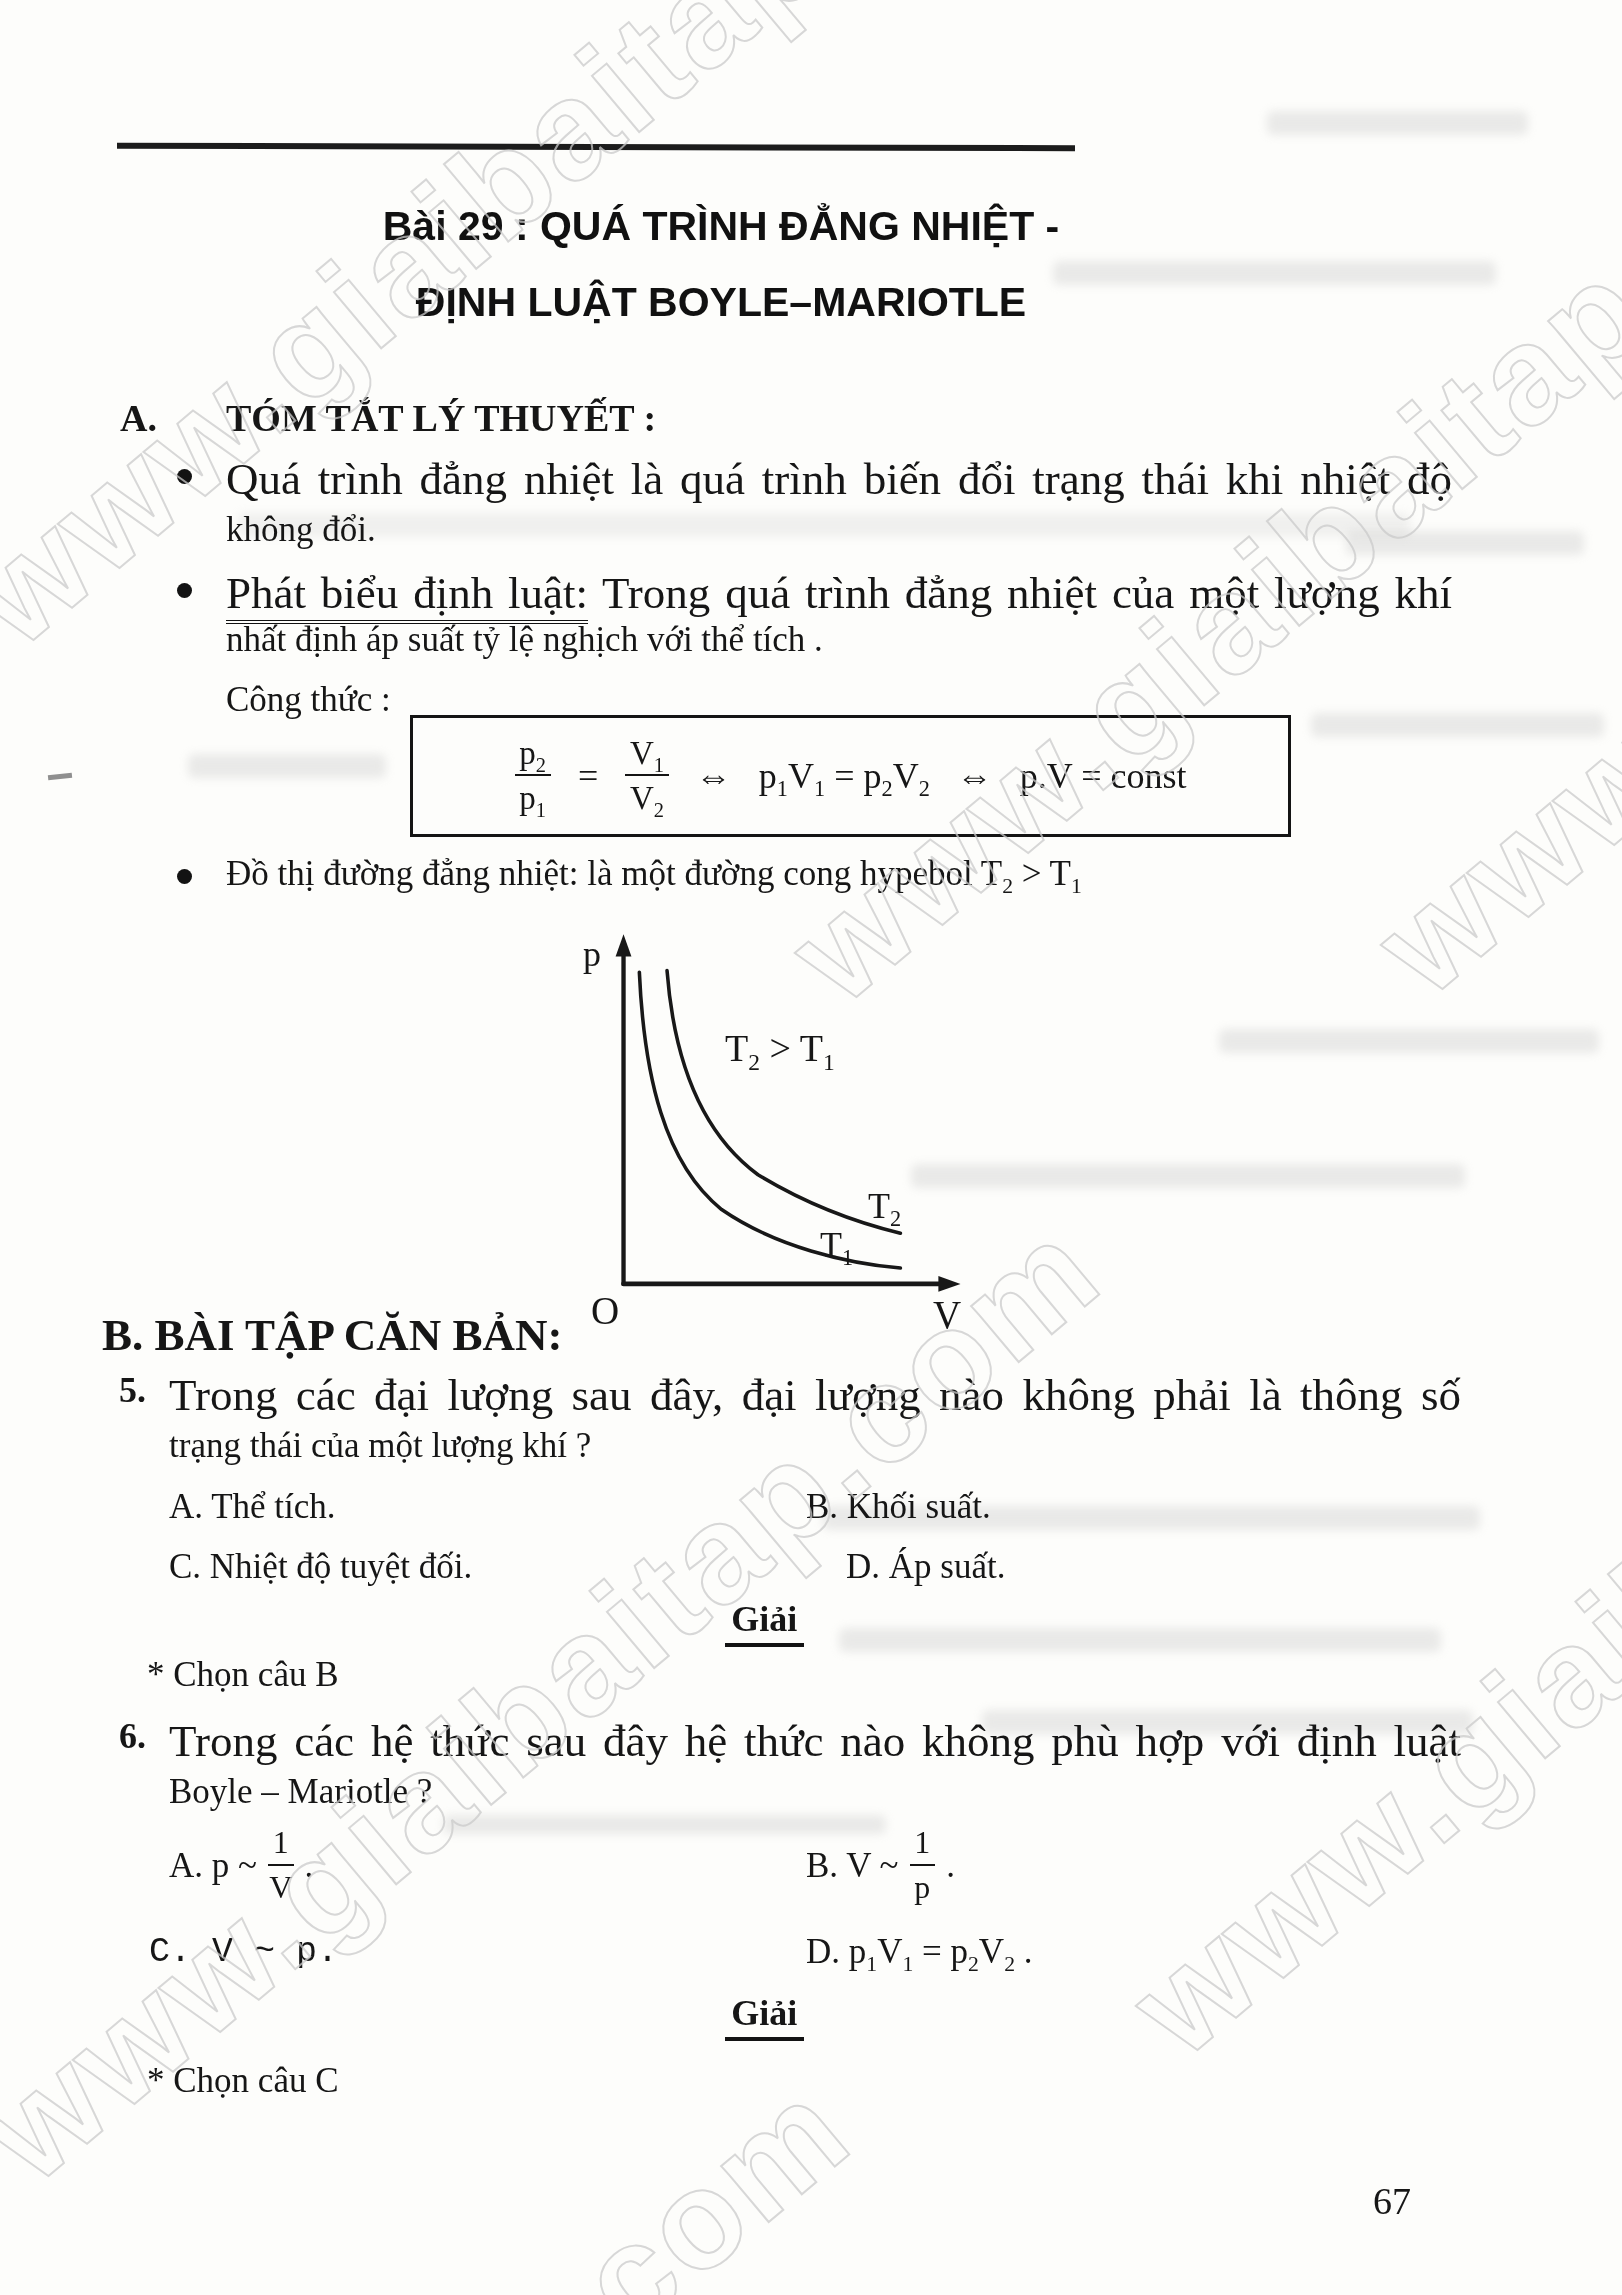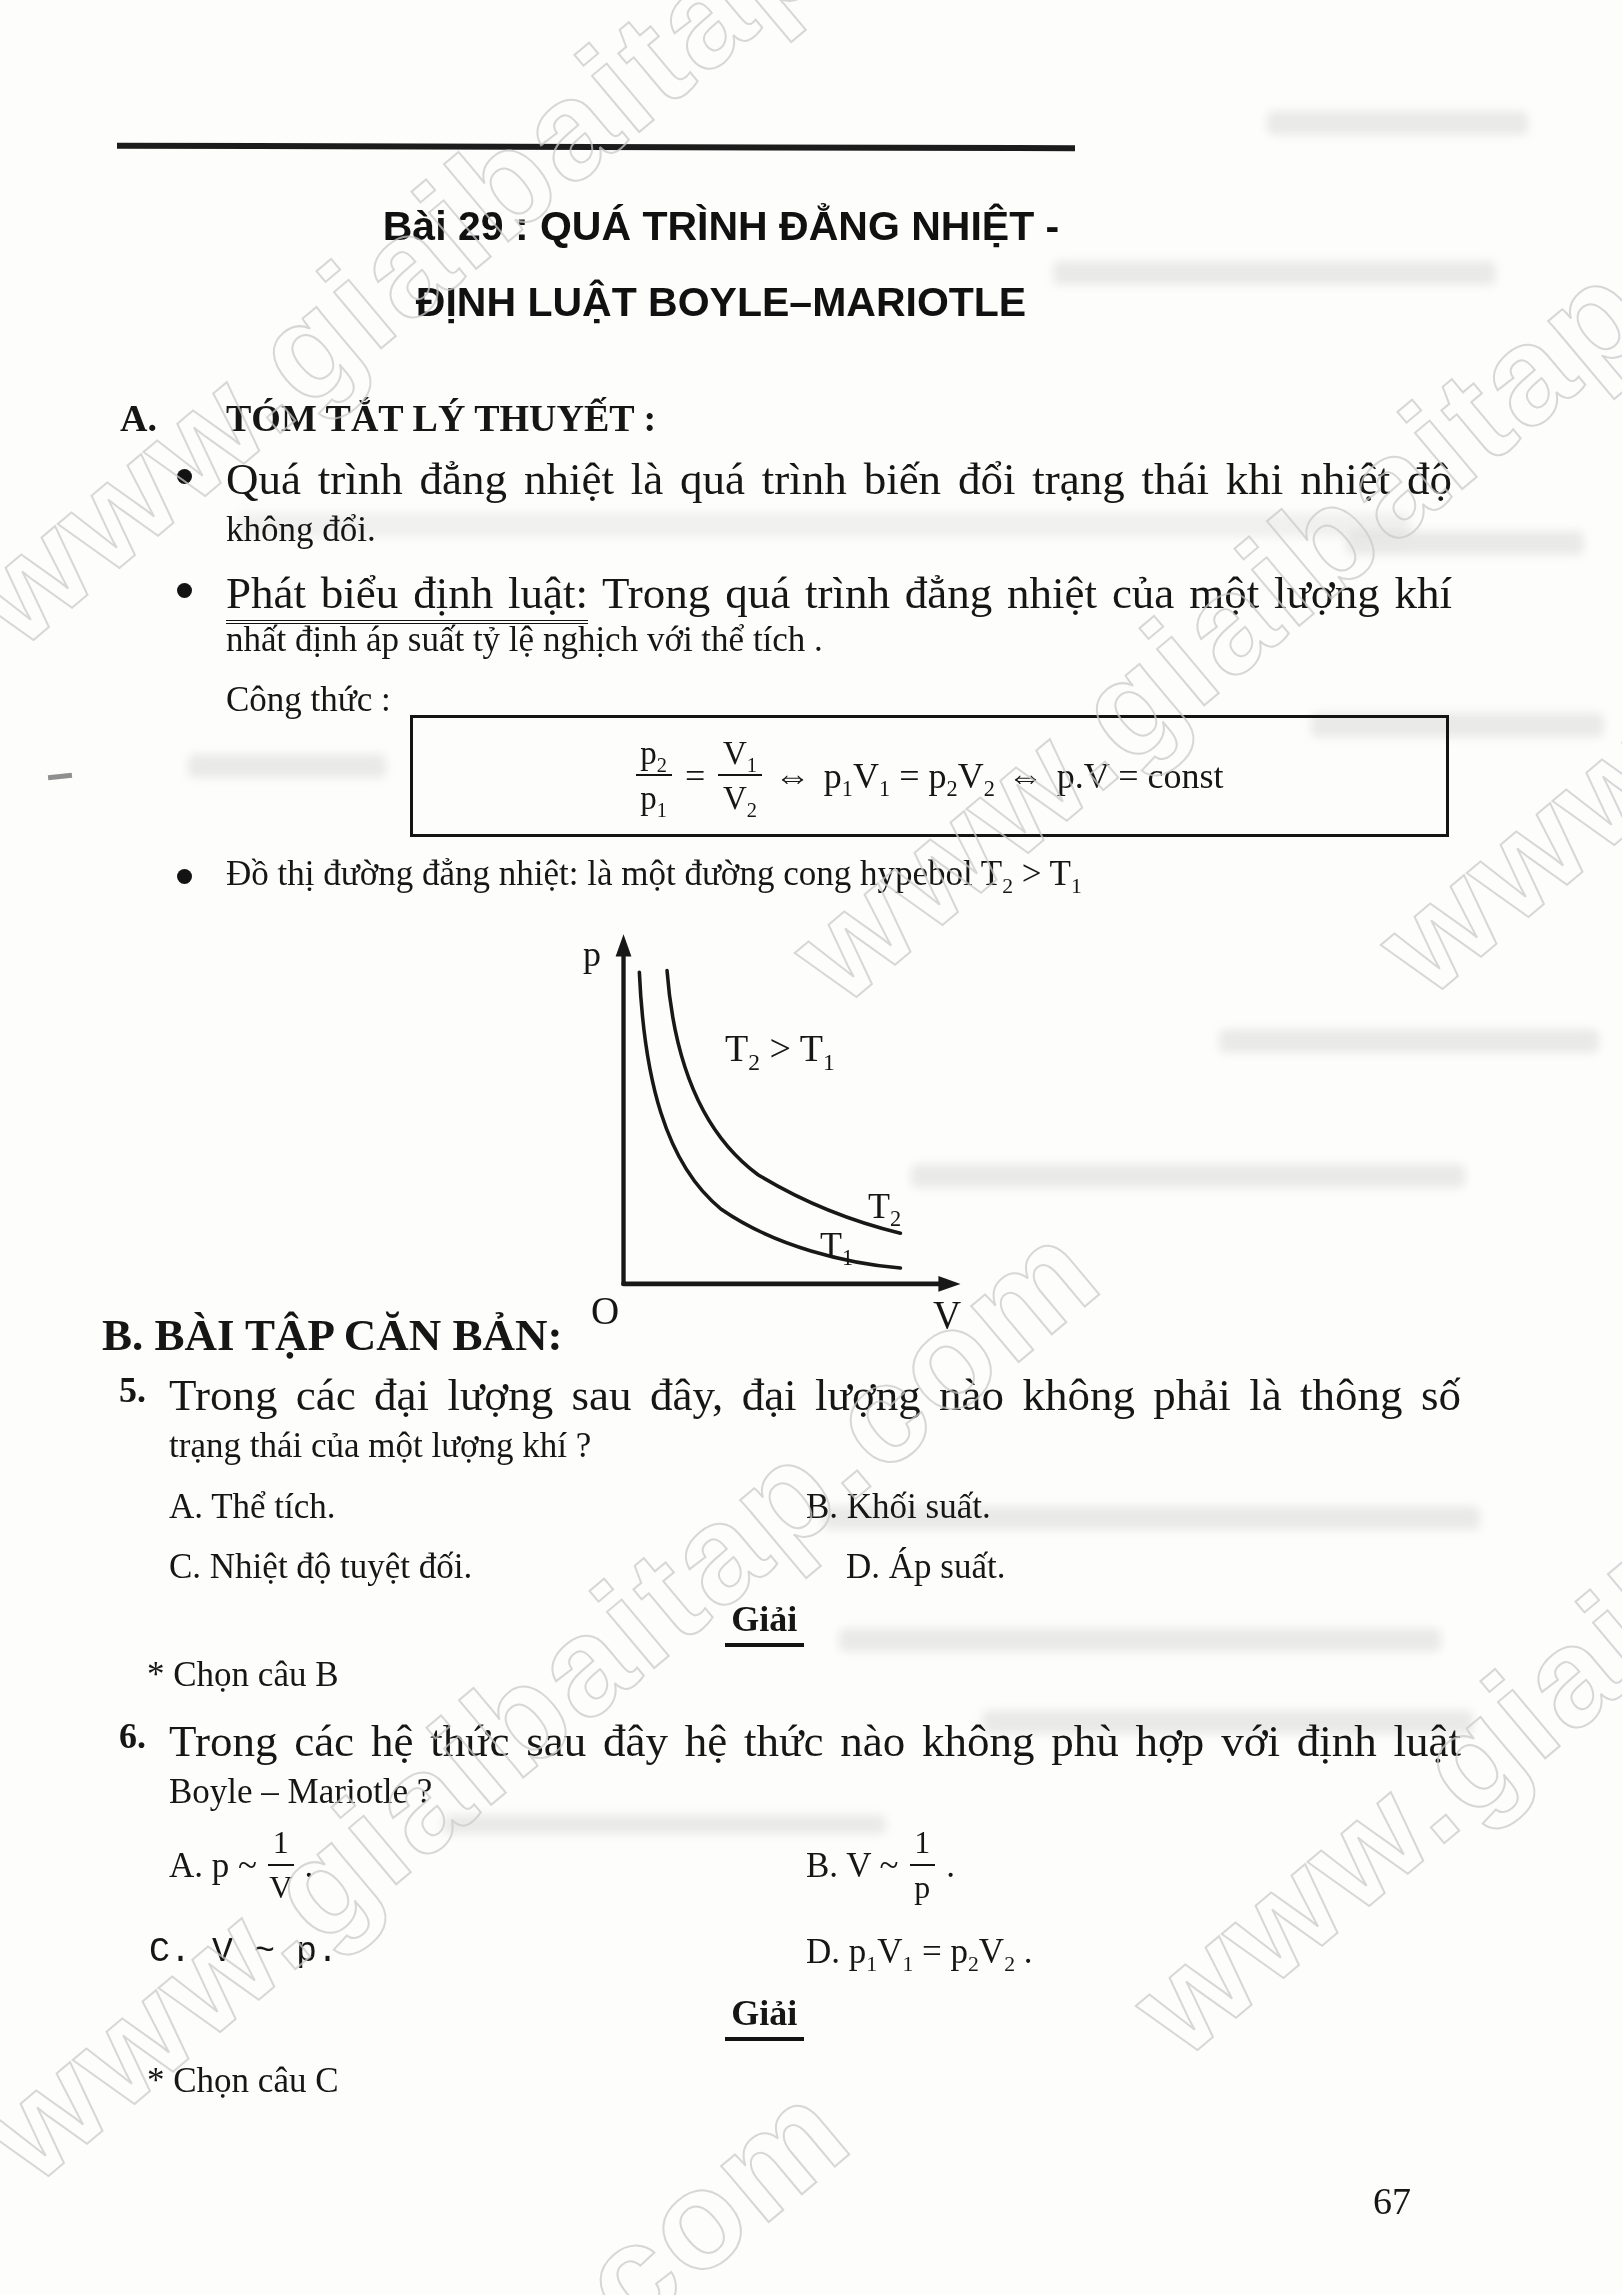--- a/index.html
+++ b/index.html
@@ -23,23 +23,23 @@
     text-align:center;z-index:2;
     font-family:"Liberation Sans","DejaVu Sans",sans-serif;
     font-weight:700;font-size:41px;line-height:76px;color:#111;
   }
   .rule{position:absolute;left:117px;top:144px;width:958px;height:5.5px;background:#1c1c1c;z-index:2;transform:rotate(.15deg);}
   
   .bullet{position:absolute;width:15px;height:15px;border-radius:50%;background:#131313;z-index:2;}
   .ulead{border-bottom:4px double #111;padding-bottom:2.4px;}
   
   .fbox{
-    position:absolute;left:410px;top:715px;width:1039px;height:122px;
+    position:absolute;left:410px;top:715px;width:881px;height:122px;
     border:3.2px solid #141414;box-sizing:border-box;z-index:2;
-    display:flex;align-items:center;justify-content:center;gap:13px;
+    display:flex;align-items:center;justify-content:center;gap:27px;
     font-size:36px;
   }
   .frac{display:inline-flex;flex-direction:column;align-items:center;vertical-align:middle;font-size:33px;line-height:1.12;}
   .frac .num{border-bottom:2.4px solid #141414;padding:0 4.8px 2.4px;}
   .frac .den{padding-top:4px;}
   .iff{font-size:36px;}
   
   .graph-svg{position:absolute;left:546px;top:926px;z-index:2;}
   .glabel{position:absolute;font-size:36px;z-index:2;white-space:nowrap;}
   

